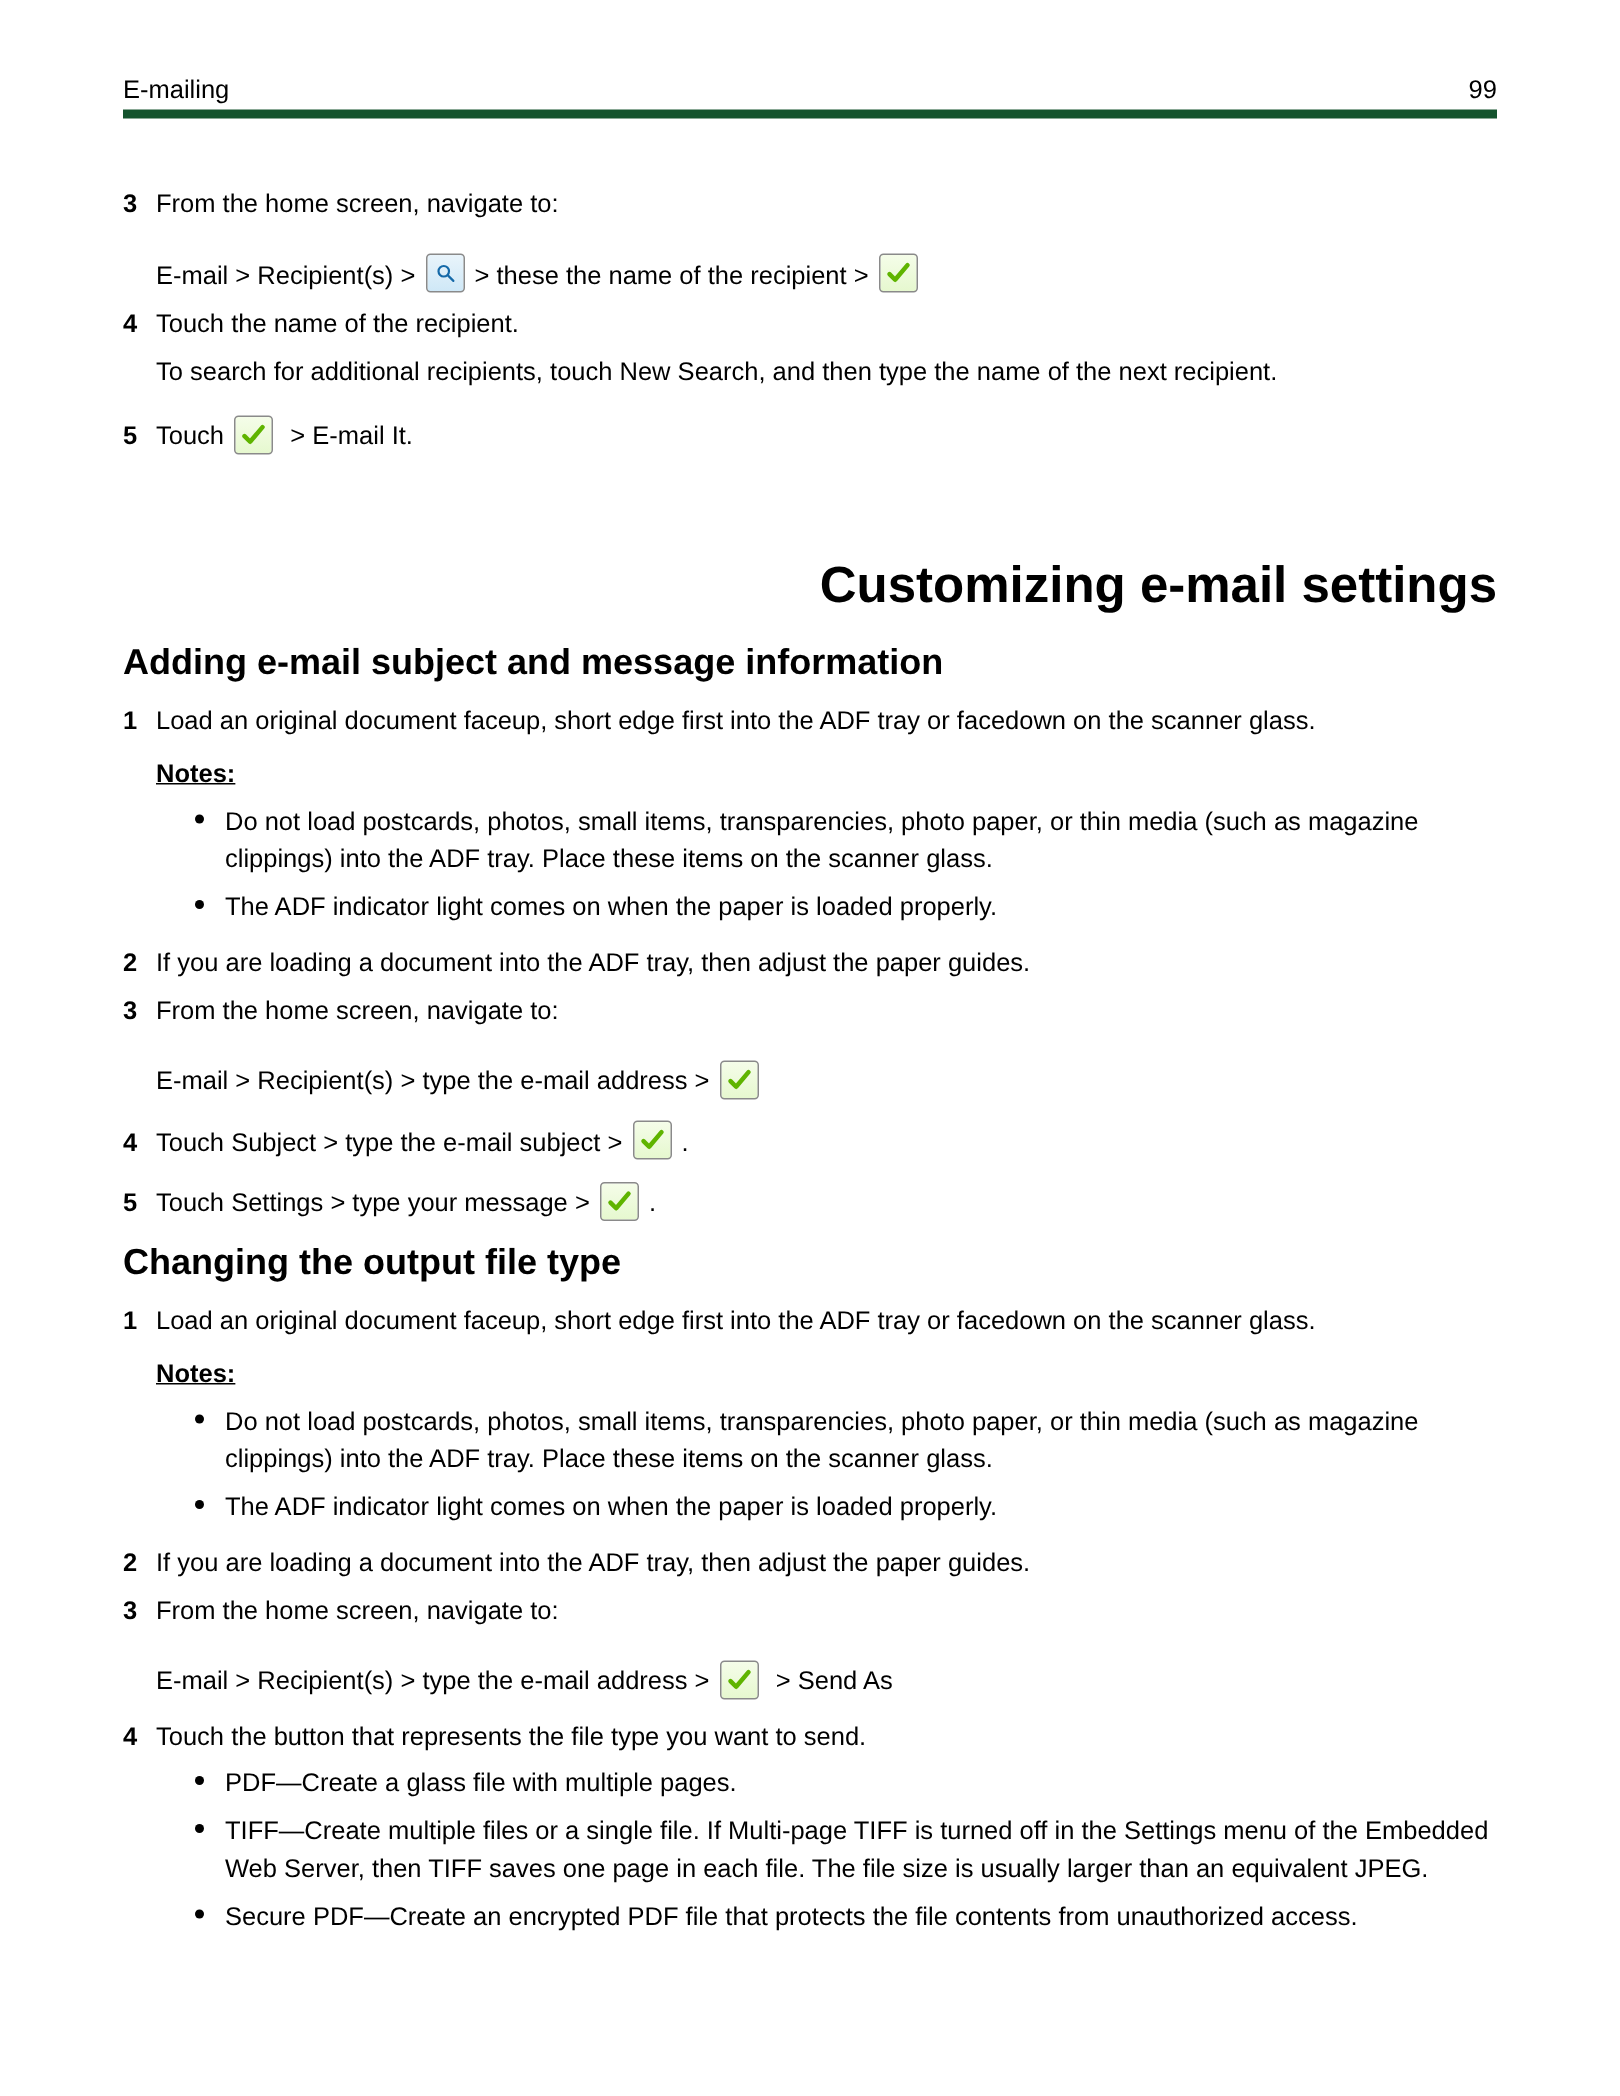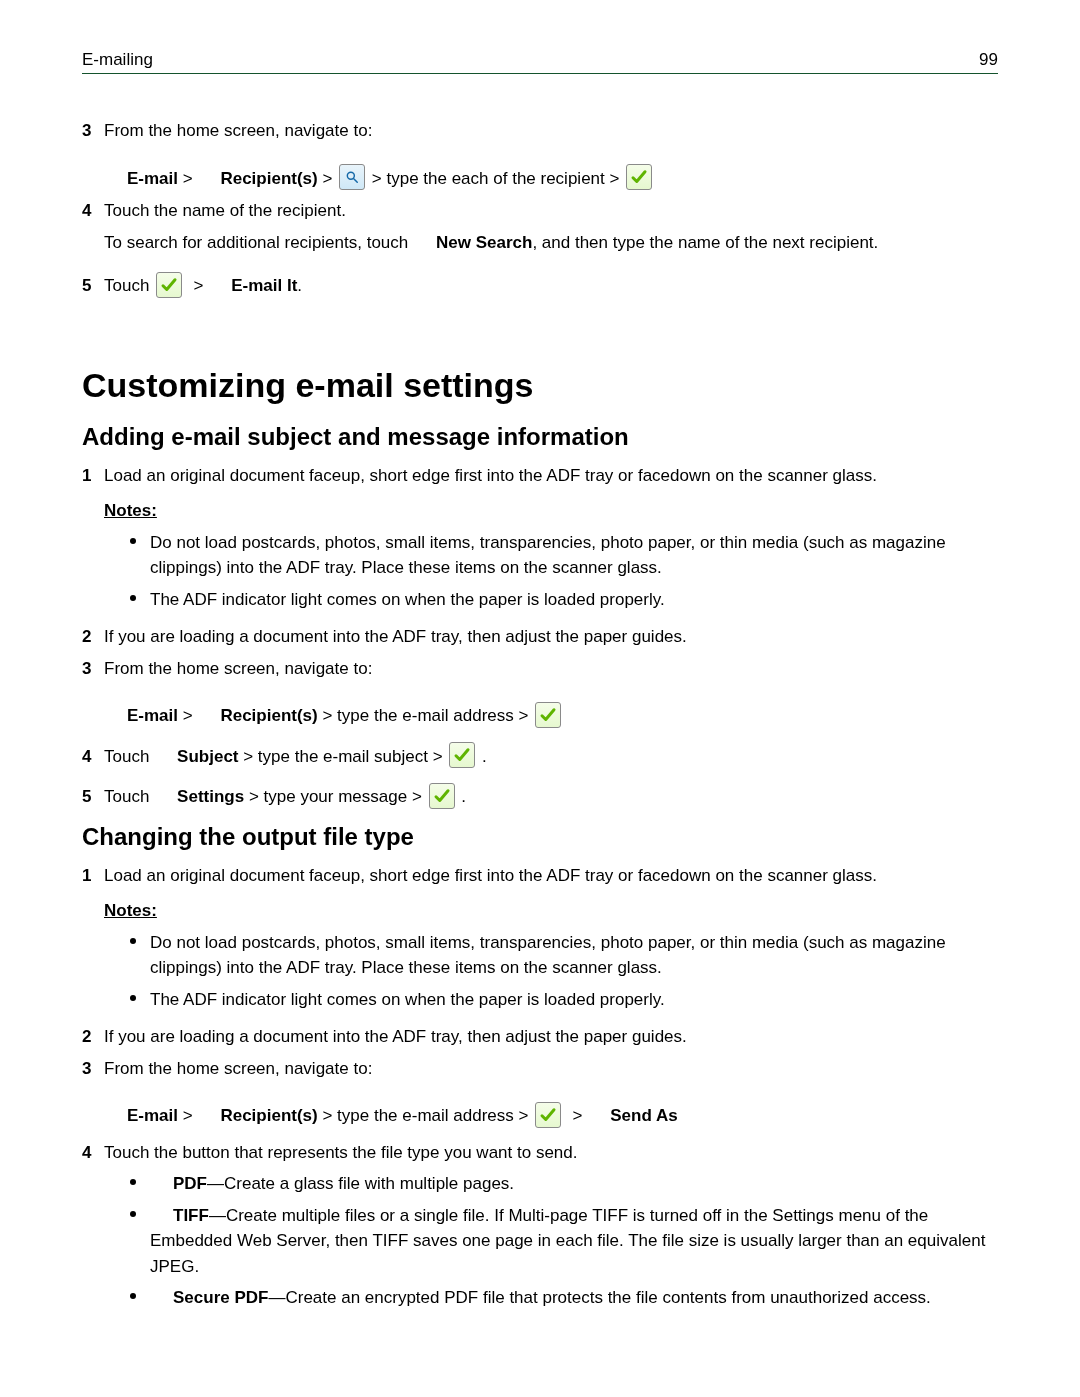--- a/index.html
+++ b/index.html
@@ -13,28 +13,29 @@
     width: 1080px;
     margin: 0 auto;
     padding: 50px 82px 60px 82px;
     box-sizing: border-box;
   }
   .header {
     display: flex;
     justify-content: space-between;
     align-items: baseline;
     font-size: 17px;
-    border-bottom: 1px solid #14532d;
+    border-bottom: 6px solid #14532d;
     padding-bottom: 3px;
     margin-bottom: 44px;
   }
   h1 {
     font-size: 34px;
     font-weight: 700;
     margin: 34px 0 18px 0;
+    text-align: right;
   }
   h2 {
     font-size: 24px;
     font-weight: 700;
     margin: 12px 0 12px 0;
   }
   ol.num {
     list-style: none;
     padding: 0;
     margin: 0;
@@ -82,21 +83,21 @@
   ul.bullets > li::before {
     content: "";
     position: absolute;
     left: 0;
     top: 8px;
     width: 6px;
     height: 6px;
     background: #000;
     border-radius: 50%;
   }
-  b { font-weight: 700; margin-left: 23px; }
+  b { font-weight: 400; }
   .icon {
     display: inline-flex;
     vertical-align: middle;
     width: 24px;
     height: 24px;
     border: 1px solid #8a8a8a;
     border-radius: 3px;
     align-items: center;
     justify-content: center;
     margin: 0 2px;
@@ -133,21 +134,21 @@
   </ol>
   <div class="sub-indent">
     <b>E-mail</b> &gt;
     <b>Recipient(s)</b> &gt;
     <span class="icon search">
       <svg viewBox="0 0 24 24">
           <circle cx="10" cy="10" r="6" fill="none" stroke="#1569a8" stroke-width="2.5"></circle>
           <line x1="15" y1="15" x2="21" y2="21" stroke="#1569a8" stroke-width="2.5" stroke-linecap="round"></line>
         </svg>
     </span> &gt;
-    <span>type the each of the recipient</span> &gt;
+    <span>these the name of the recipient</span> &gt;
     <span class="icon check">
       <svg viewBox="0 0 24 24">
           <polyline points="4,13 9,18 20,5" fill="none" stroke="#5fb400" stroke-width="4" stroke-linecap="round" stroke-linejoin="round"></polyline>
         </svg>
     </span>
   </div>
 
   <ol class="num">
     <li>
       <span class="n">4</span>

